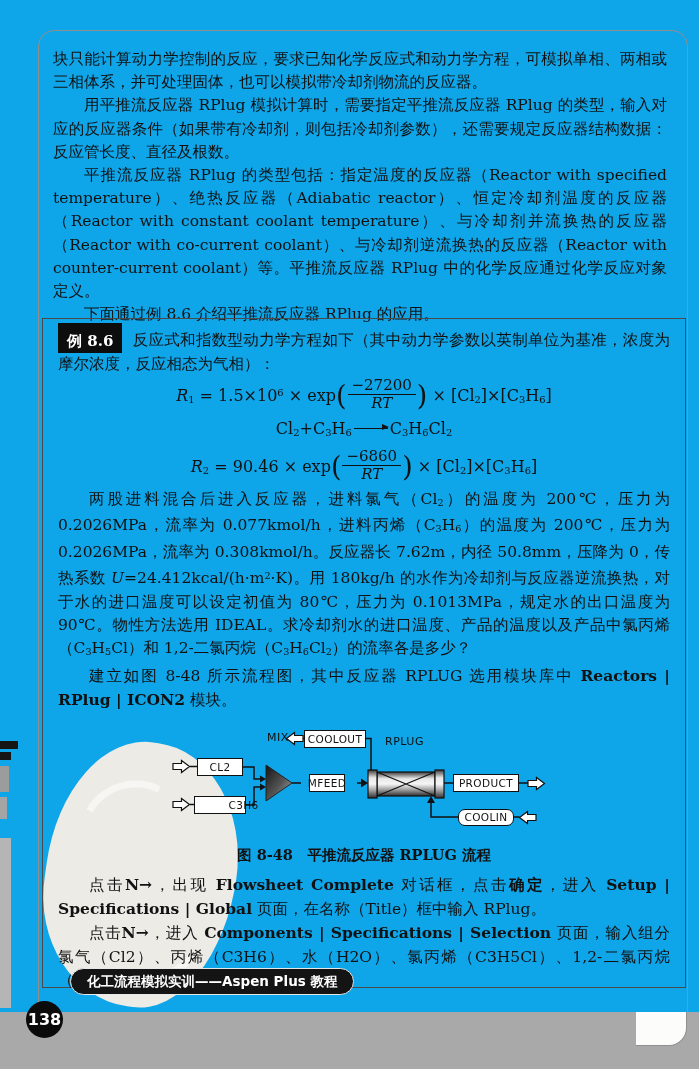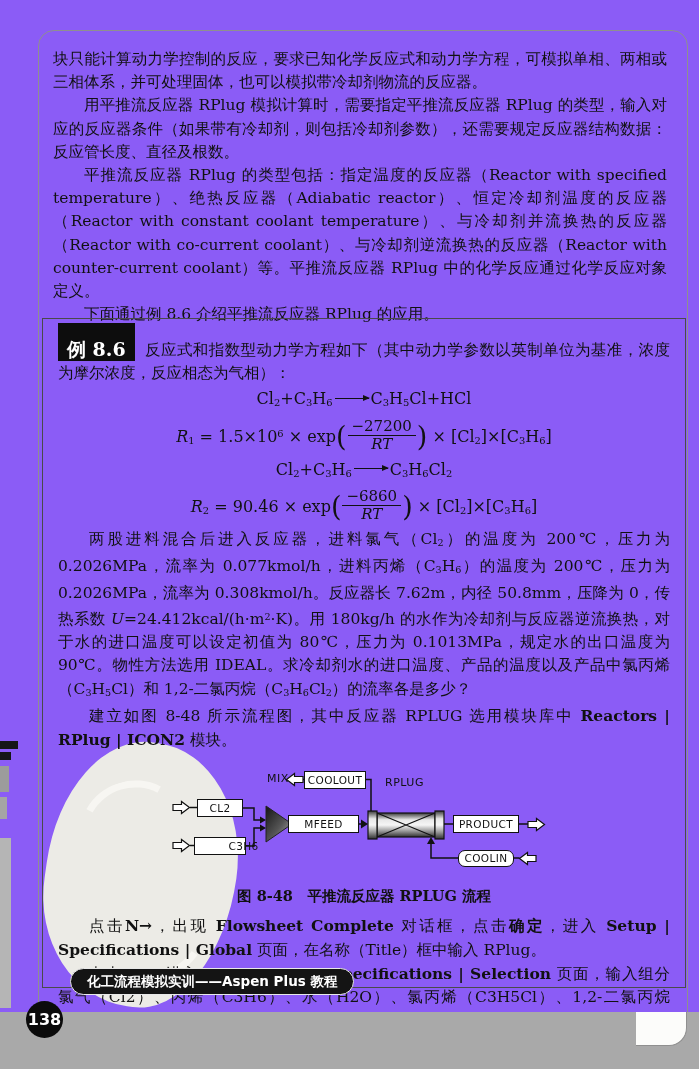--- a/index.html
+++ b/index.html
@@ -1,36 +1,36 @@
 <!DOCTYPE html>
 <html><head>
 <meta charset="utf-8">
 <style>
   html,body{margin:0;padding:0;background:#e8e8e8;}
-  .page{position:relative;width:699px;height:1069px;background:#8b5cf6;overflow:hidden;
+  .page{position:relative;width:699px;height:1069px;background:#0ea5e9;overflow:hidden;
         font-family:"DejaVu Serif","Liberation Serif",serif;color:#111;}
   
   .watermark{position:absolute;left:46px;top:742px;width:190px;height:265px;background:#ecebe6;
              border-radius:48% 52% 46% 54% / 52% 48% 55% 45%;transform:rotate(8deg);z-index:0;}
   .wm-stroke{position:absolute;border:7px solid transparent;border-top-color:#f7f6f2;border-radius:50%;}
   .wm-s1{left:28px;top:40px;width:95px;height:90px;transform:rotate(-25deg);}
   .wm-s2{left:45px;top:130px;width:110px;height:95px;transform:rotate(160deg);}
   
   .frame{position:absolute;left:38px;top:30px;width:648px;height:1016px;border:1px solid #8f8f8f;
          border-radius:16px;z-index:1;}
   
   .content{position:absolute;left:53px;top:48px;width:614px;z-index:2;}
   .para{margin:0;font-size:15.5px;line-height:23.2px;text-align:justify;text-indent:2em;}
   .para.no-indent{text-indent:0;}
   
   .example-box{position:absolute;left:42px;top:318px;width:644px;height:670px;box-sizing:border-box;
                border:1px solid #4a4a4a;padding:4px 15px 0 15px;z-index:2;}
   .ex-intro{text-indent:0;}
-  .ex-label{display:inline-block;background:#0d0d0d;color:#fff;font-weight:bold;font-size:19px;
-            padding:16px 9px 2px;margin-right:10px;vertical-align:-1px;line-height:20px;}
+  .ex-label{display:inline-block;background:#0d0d0d;color:#fff;font-weight:bold;font-size:15px;
+            padding:8px 9px 2px;margin-right:10px;vertical-align:-1px;line-height:20px;}
   
   .equation{text-align:center;font-size:16px;margin:3px 0;line-height:22px;}
   .equation.rate{margin:1px 0 2px;}
   sub{font-size:0.62em;vertical-align:-0.25em;}
   sup{font-size:0.62em;vertical-align:0.45em;}
   .rxn-arrow{display:inline-block;width:34px;height:0;border-top:1.4px solid #111;position:relative;
              vertical-align:middle;margin:0 2px 3px 2px;}
   .rxn-arrow::after{content:'';position:absolute;right:-1px;top:-4.3px;width:0;height:0;
              border-left:7px solid #111;border-top:3.6px solid transparent;border-bottom:3.6px solid transparent;}
   .frac-group{display:inline-block;vertical-align:middle;}
@@ -80,21 +80,20 @@
   <div class="content">
     <p class="para no-indent">块只能计算动力学控制的反应，要求已知化学反应式和动力学方程，可模拟单相、两相或三相体系，并可处理固体，也可以模拟带冷却剂物流的反应器。</p>
     <p class="para">用平推流反应器 RPlug 模拟计算时，需要指定平推流反应器 RPlug 的类型，输入对应的反应器条件（如果带有冷却剂，则包括冷却剂参数），还需要规定反应器结构数据：反应管长度、直径及根数。</p>
     <p class="para">平推流反应器 RPlug 的类型包括：指定温度的反应器（Reactor with specified temperature）、绝热反应器（Adiabatic reactor）、恒定冷却剂温度的反应器（Reactor with constant coolant temperature）、与冷却剂并流换热的反应器（Reactor with co-current coolant）、与冷却剂逆流换热的反应器（Reactor with counter-current coolant）等。平推流反应器 RPlug 中的化学反应通过化学反应对象定义。</p>
     <p class="para">下面通过例 8.6 介绍平推流反应器 RPlug 的应用。</p>
   </div>
 
   <div class="example-box">
     <p class="para ex-intro"><span class="ex-label">例 8.6</span><span>反应式和指数型动力学方程如下（其中动力学参数以英制单位为基准，浓度为摩尔浓度，反应相态为气相）：</span></p>
 
-    <div class="equation">Cl<sub>2</sub>+C<sub>3</sub>H<sub>6</sub><span class="rxn-arrow"></span>C<sub>3</sub>H<sub>5</sub>Cl+HCl</div>
     <div class="equation rate"><i>R</i><sub>1</sub> = 1.5×10<sup>6</sup> × exp<span class="frac-group"><span class="big-paren">(</span><span class="frac"><span class="num">−27200</span><span class="den">RT</span></span><span class="big-paren">)</span></span> × [Cl<sub>2</sub>]×[C<sub>3</sub>H<sub>6</sub>]</div>
     <div class="equation">Cl<sub>2</sub>+C<sub>3</sub>H<sub>6</sub><span class="rxn-arrow"></span>C<sub>3</sub>H<sub>6</sub>Cl<sub>2</sub></div>
     <div class="equation rate"><i>R</i><sub>2</sub> = 90.46 × exp<span class="frac-group"><span class="big-paren">(</span><span class="frac"><span class="num">−6860</span><span class="den">RT</span></span><span class="big-paren">)</span></span> × [Cl<sub>2</sub>]×[C<sub>3</sub>H<sub>6</sub>]</div>
 
     <p class="para">两股进料混合后进入反应器，进料氯气（Cl<sub>2</sub>）的温度为 200℃，压力为 0.2026MPa，流率为 0.077kmol/h，进料丙烯（C<sub>3</sub>H<sub>6</sub>）的温度为 200℃，压力为 0.2026MPa，流率为 0.308kmol/h。反应器长 7.62m，内径 50.8mm，压降为 0，传热系数 <i>U</i>=24.412kcal/(h·m<sup>2</sup>·K)。用 180kg/h 的水作为冷却剂与反应器逆流换热，对于水的进口温度可以设定初值为 80℃，压力为 0.1013MPa，规定水的出口温度为 90℃。物性方法选用 IDEAL。求冷却剂水的进口温度、产品的温度以及产品中氯丙烯（C<sub>3</sub>H<sub>5</sub>Cl）和 1,2-二氯丙烷（C<sub>3</sub>H<sub>6</sub>Cl<sub>2</sub>）的流率各是多少？</p>
     <p class="para">建立如图 8-48 所示流程图，其中反应器 RPLUG 选用模块库中 <b>Reactors | RPlug | ICON2</b> 模块。</p>
 
     <div class="flowsheet">
       <svg width="390" height="112" viewBox="0 0 390 112">
         <defs>
@@ -148,21 +147,21 @@
           <path d="M216 45 L274 69 M216 69 L274 45" stroke="#111" stroke-width="1.2"></path>
           <rect x="207" y="43" width="9" height="28" fill="url(#metal)" stroke="#111" stroke-width="1.2"></rect>
           <rect x="274" y="43" width="9" height="28" fill="url(#metal)" stroke="#111" stroke-width="1.2"></rect>
         </g>
       </svg>
       <div class="blabel" style="left:106px;top:4px;">MIX</div>
       <div class="blabel" style="left:224px;top:8px;">RPLUG</div>
       <div class="sbox" style="left:143px;top:3px;width:62px;">COOLOUT</div>
       <div class="sbox" style="left:36px;top:31px;width:46px;">CL2</div>
       <div class="sbox" style="left:33px;top:69px;width:52px;padding-left:47px;">C3H6</div>
-      <div class="sbox" style="left:127px;top:47px;width:71px;">MFEED</div>
+      <div class="sbox" style="left:148px;top:47px;width:36px;">MFEED</div>
       <div class="sbox" style="left:292px;top:47px;width:66px;">PRODUCT</div>
       <div class="sbox" style="left:297px;top:82px;width:56px;height:17px;border-radius:7px;">COOLIN</div>
     </div>
 
     <p class="fig-caption">图 8-48　平推流反应器 RPLUG 流程</p>
 
     <p class="para">点击<b>N→</b>，出现 <b>Flowsheet Complete</b> 对话框，点击<b>确定</b>，进入 <b>Setup | Specifications | Global</b> 页面，在名称（Title）框中输入 RPlug。</p>
     <p class="para">点击<b>N→</b>，进入 <b>Components | Specifications | Selection</b> 页面，输入组分氯气（Cl2）、丙烯（C3H6）、水（H2O）、氯丙烯（C3H5Cl）、1,2-二氯丙烷（C3H6Cl2）、氯化氢（HCl）。</p>
   </div>
 

